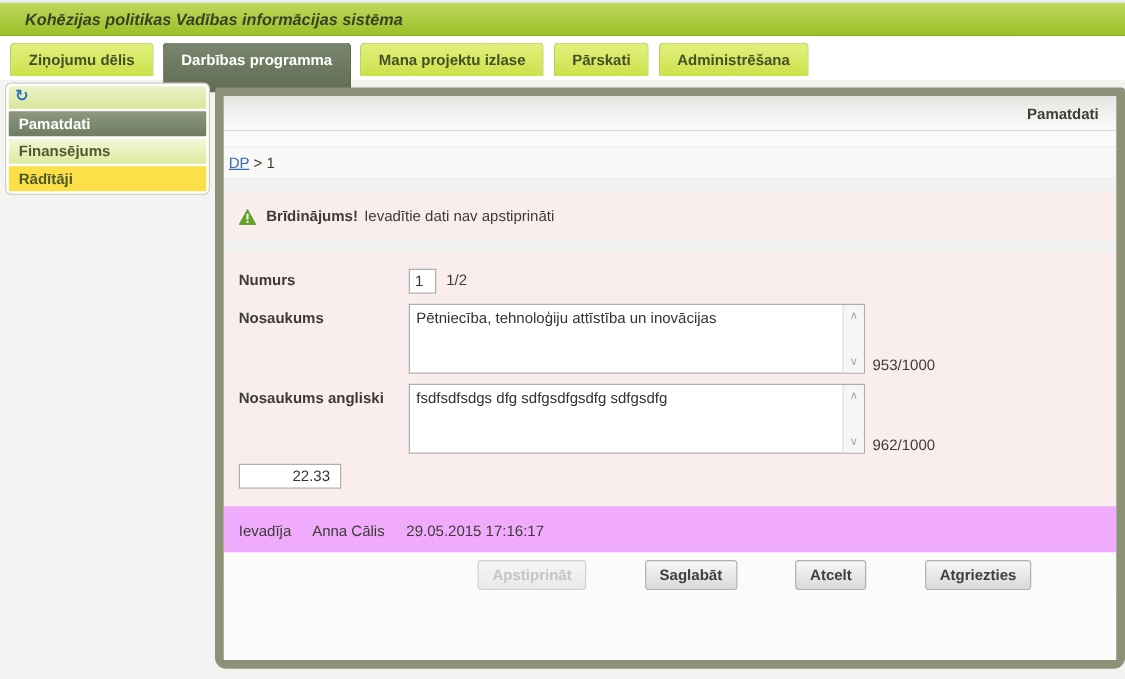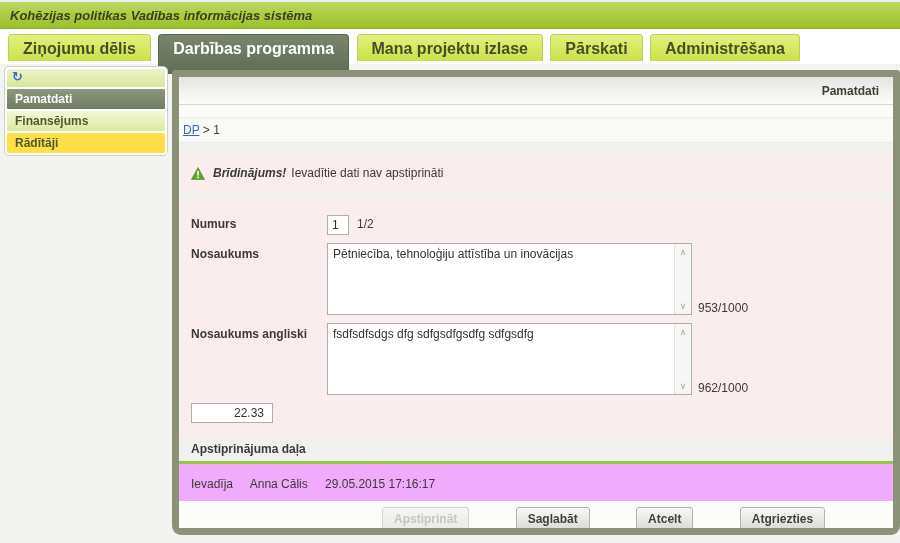--- a/index.html
+++ b/index.html
@@ -4,30 +4,30 @@
 <style>
   * { margin:0; padding:0; box-sizing:border-box; }
   html,body { width:900px; height:543px; }
   body {
     font-family:"Liberation Sans","DejaVu Sans",sans-serif;
     font-size:12px; color:#3c3c34; background:#f3f3f1; overflow:hidden;
   }
   
   .top-strip { height:2px; background:#e9eef5; }
   .app-header {
-    height:27px; line-height:26px; padding-left:10px;
+    height:27px; line-height:26px; padding-left:20px;
     background:linear-gradient(#bcd75c, #9cc027);
     border-top:1px solid #c3d66a; border-bottom:1px solid #8fae28;
     font-size:13px; font-weight:bold; font-style:italic; color:#3a4028;
   }
   
   .tab-bar { background:#ffffff; height:35px; padding:5px 0 0 8px; white-space:nowrap; }
   .tab {
     display:inline-block; margin-right:4px; padding:0 14px;
-    height:27px; line-height:27px; font-weight:bold; font-size:16px;
+    height:27px; line-height:27px; font-weight:bold; font-size:12px;
     color:#474f28; background:linear-gradient(#e2f07e, #cbe149);
     border:1px solid #bdd058; border-bottom:none; border-radius:4px 4px 0 0;
     cursor:pointer; vertical-align:top;
   }
   .tab.active {
     background:linear-gradient(#79866d, #5f6c53);
     border-color:#5c6950; color:#ffffff; height:40px;
   }
   
   .content { position:relative; height:479px; }
@@ -67,35 +67,35 @@
     height:26px; line-height:25px; padding-left:4px;
     background:#f9f9f7; border-top:1px solid #ececea; border-bottom:1px solid #ececea;
   }
   .breadcrumb-row a { color:#3c6ab0; text-decoration:underline; cursor:pointer; }
   .band { height:10px; background:#f1f1ef; }
   .band.thin { height:8px; }
   .warning-row {
     height:40px; background:#f9eded; display:flex; align-items:center; padding-left:12px;
   }
   .warn-icon { width:14px; height:13px; margin-right:8px; flex:0 0 auto; }
-  .warning-row b { margin-right:5px;font-style:italic; }
+  .warning-row b { margin-right:5px; }
   
   .form-area { background:#f9eded; padding:8px 0 10px 0; }
   .form-row { display:flex; padding:4px 0 4px 12px; align-items:flex-start; }
   .form-label { width:136px; font-weight:bold; padding-top:4px; flex:0 0 auto; }
   .req { color:#c00000; font-weight:bold; }
   .ctl-wrap { display:flex; align-items:flex-end; }
   input.text {
     border:1px solid #aeaeac; background:#ffffff; font:12px "Liberation Sans",sans-serif;
     height:20px; padding:1px 4px; color:#333;
   }
   input.numurs { width:22px; }
   input.likme { width:82px; text-align:right; padding-right:8px; }
   .after-input { margin-left:8px; line-height:22px; }
-  .ta-wrap { position:relative; width:365px; height:72px; flex:0 0 auto; }
+  .ta-wrap { position:relative; width:365px; height:56px; flex:0 0 auto; }
   textarea.ta {
     width:100%; height:100%; resize:none; overflow:hidden;
     border:1px solid #aeaeac; background:#ffffff; color:#333;
     font:12px "Liberation Sans",sans-serif; padding:3px 22px 3px 5px;
   }
   .fake-scroll {
     position:absolute; right:1px; top:1px; bottom:1px; width:17px;
     background:#f6f6f4; border-left:1px solid #e2e2e0;
     display:flex; flex-direction:column; justify-content:space-between;
     align-items:center; font-size:9px; color:#a6a6a4; padding:3px 0; cursor:pointer;
@@ -214,21 +214,20 @@
         </div>
 
         <div class="form-row">
           <div class="ctl-wrap">
             <input class="text likme" type="text" value="22.33" style="">
           </div>
         </div>
 
       </div>
 
-      <div class="section-header">Apstiprinājuma daļa</div>
 
       <div class="info-row">
         <span>Ievadīja</span>
         <span>Anna Cālis</span>
         <span>29.05.2015 17:16:17</span>
       </div>
 
       <div class="btn-row">
         <button class="btn disabled">Apstiprināt</button>
         <button class="btn">Saglabāt</button>

